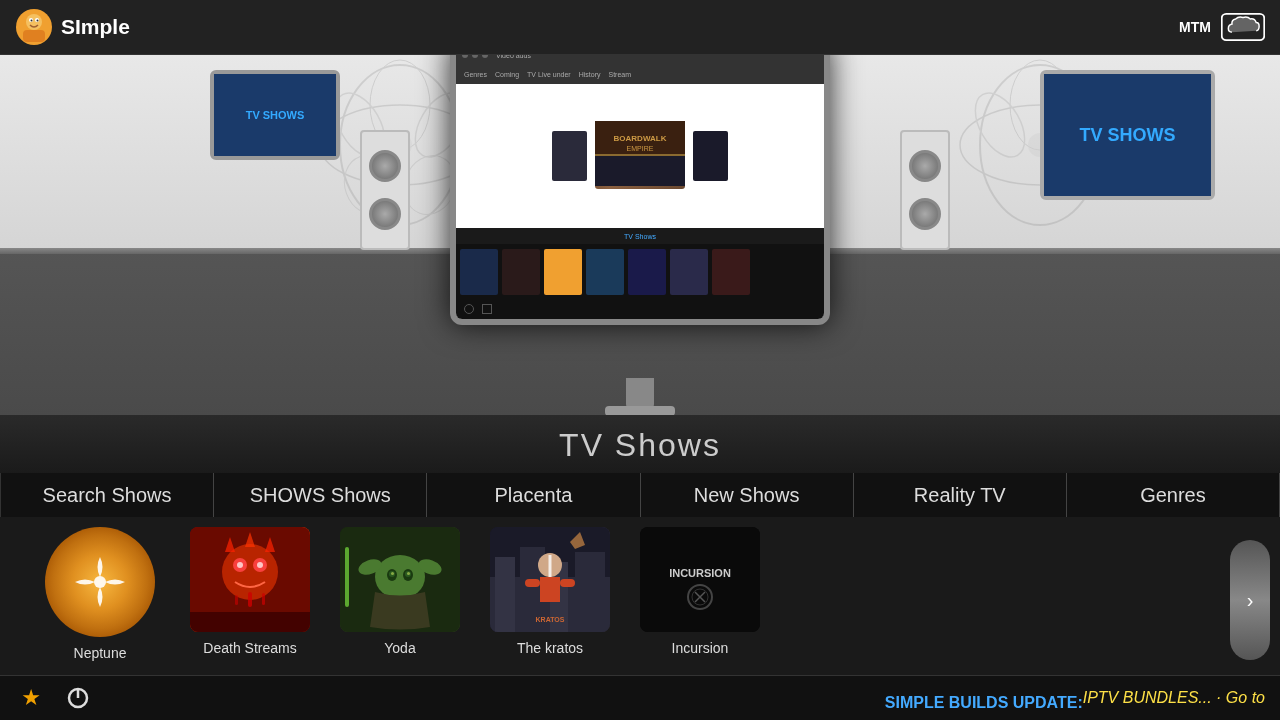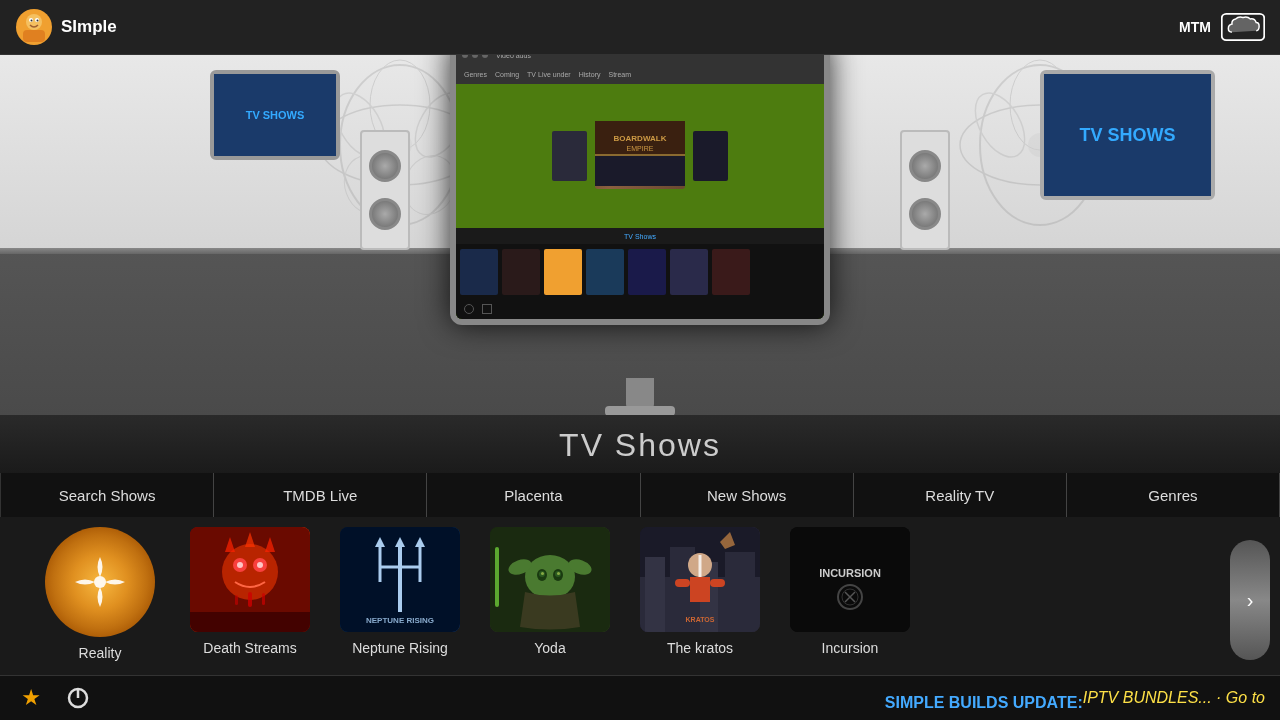--- a/index.html
+++ b/index.html
@@ -32,21 +32,21 @@
       align-items: center;
       gap: 8px;
     }
 
     .logo-icon {
       width: 38px;
       height: 38px;
     }
 
     .logo-text {
-      font-size: 17px;
+      font-size: 21px;
       font-weight: bold;
       color: #fff;
     }
 
     .header-right {
       display: flex;
       align-items: center;
       gap: 10px;
     }
 
@@ -97,21 +97,21 @@
       width: 6px;
       height: 6px;
       border-radius: 50%;
       background: #666;
     }
 
     .tv-screen-content {
       flex: 1;
       display: flex;
       flex-direction: column;
-      background: #4d7c0f;
+      background: #ffffff;
     }
 
     .tv-nav-bar {
       height: 20px;
       background: #333;
       display: flex;
       align-items: center;
       gap: 8px;
       padding: 0 8px;
     }
@@ -326,21 +326,21 @@
       display: flex;
       align-items: center;
     }
 
     .nav-tab {
       flex: 1;
       height: 100%;
       display: flex;
       align-items: center;
       justify-content: center;
-      font-size: 15px;
+      font-size: 20px;
       color: #ddd;
       border-left: 1px solid #444;
       cursor: pointer;
     }
 
     .nav-tab:first-child {
       border-left: 1px solid #333;
     }
 
     .nav-tab:last-child {
@@ -636,21 +636,21 @@
 
 <div class="title-section">
   <span class="page-title">TV Shows</span>
 </div>
 
 <div class="nav-tabs">
   <div class="nav-tab">
     <span>Search Shows</span>
   </div>
   <div class="nav-tab">
-    <span>TMDB Live</span>
+    <span>SHOWS Shows</span>
   </div>
   <div class="nav-tab">
     <span>Placenta</span>
   </div>
   <div class="nav-tab">
     <span>New Shows</span>
   </div>
   <div class="nav-tab">
     <span>Reality TV</span>
   </div>
@@ -667,21 +667,21 @@
 
         <svg width="60" height="60" viewBox="0 0 60 60">
           <path d="M30 5 Q35 15 30 25 Q25 15 30 5Z" fill="white" opacity="0.9"></path>
           <path d="M30 35 Q35 45 30 55 Q25 45 30 35Z" fill="white" opacity="0.9"></path>
           <path d="M5 30 Q15 25 25 30 Q15 35 5 30Z" fill="white" opacity="0.9"></path>
           <path d="M35 30 Q45 25 55 30 Q45 35 35 30Z" fill="white" opacity="0.9"></path>
           <circle cx="30" cy="30" r="6" fill="white" opacity="0.9"></circle>
         </svg>
       </div>
     </div>
-    <span class="show-label">Reality</span>
+    <span class="show-label">Neptune</span>
   </div>
 
   <div class="show-item">
     <div class="show-thumbnail">
       <div class="thumb-death-streams">
         <svg width="120" height="105" viewBox="0 0 120 105">
           <rect width="120" height="105" fill="#6a0a00"></rect>
 
           <circle cx="60" cy="45" r="28" fill="#cc2a00" opacity="0.8"></circle>
           <circle cx="50" cy="38" r="7" fill="#ff4444" opacity="0.9"></circle>
@@ -697,42 +697,20 @@
           <rect x="58" y="65" width="4" height="15" rx="2" fill="#cc0000" opacity="0.8"></rect>
           <rect x="45" y="68" width="3" height="10" rx="1.5" fill="#cc0000" opacity="0.6"></rect>
           <rect x="72" y="66" width="3" height="12" rx="1.5" fill="#cc0000" opacity="0.7"></rect>
           <rect x="0" y="85" width="120" height="20" fill="#3a0000" opacity="0.8"></rect>
         </svg>
       </div>
     </div>
     <span class="show-label">Death Streams</span>
   </div>
 
-  <div class="show-item">
-    <div class="show-thumbnail">
-      <div class="thumb-neptune">
-        <svg width="120" height="105" viewBox="0 0 120 105">
-          <rect width="120" height="105" fill="#001028"></rect>
-
-          <line x1="60" y1="20" x2="60" y2="85" stroke="#aaccee" stroke-width="4"></line>
-          <line x1="40" y1="20" x2="40" y2="55" stroke="#aaccee" stroke-width="3"></line>
-          <line x1="80" y1="20" x2="80" y2="55" stroke="#aaccee" stroke-width="3"></line>
-
-          <path d="M55 20 L60 10 L65 20" fill="#aaccee"></path>
-          <path d="M35 20 L40 10 L45 20" fill="#aaccee"></path>
-          <path d="M75 20 L80 10 L85 20" fill="#aaccee"></path>
-
-          <line x1="40" y1="40" x2="80" y2="40" stroke="#aaccee" stroke-width="3"></line>
-
-          <text x="60" y="96" text-anchor="middle" font-size="8" fill="#88aacc" font-weight="bold">NEPTUNE RISING</text>
-        </svg>
-      </div>
-    </div>
-    <span class="show-label">Neptune Rising</span>
-  </div>
 
   <div class="show-item">
     <div class="show-thumbnail">
       <div class="thumb-yoda">
         <svg width="120" height="105" viewBox="0 0 120 105">
           <rect width="120" height="105" fill="#1a2a10"></rect>
 
           <ellipse cx="60" cy="50" rx="25" ry="22" fill="#4a7a30"></ellipse>
 
           <ellipse cx="30" cy="40" rx="12" ry="7" fill="#4a7a30" transform="rotate(-20 30 40)"></ellipse>

